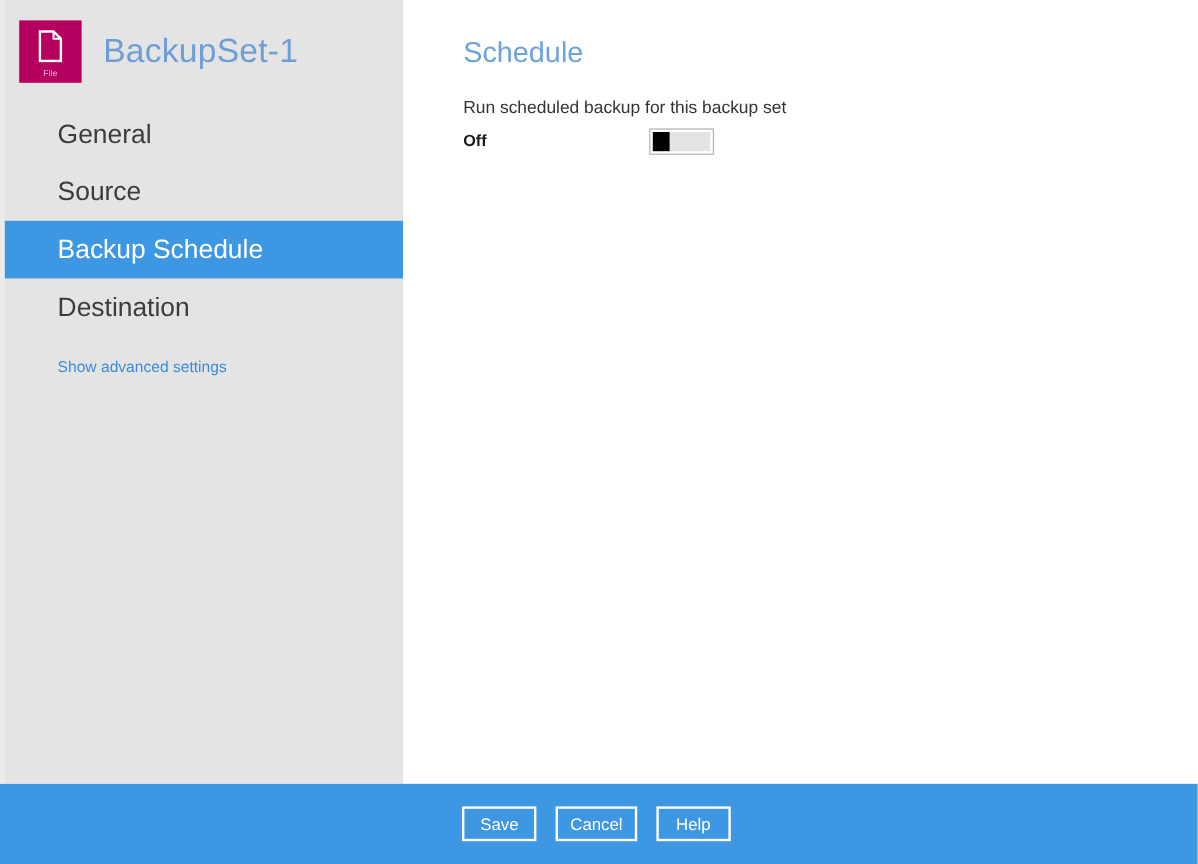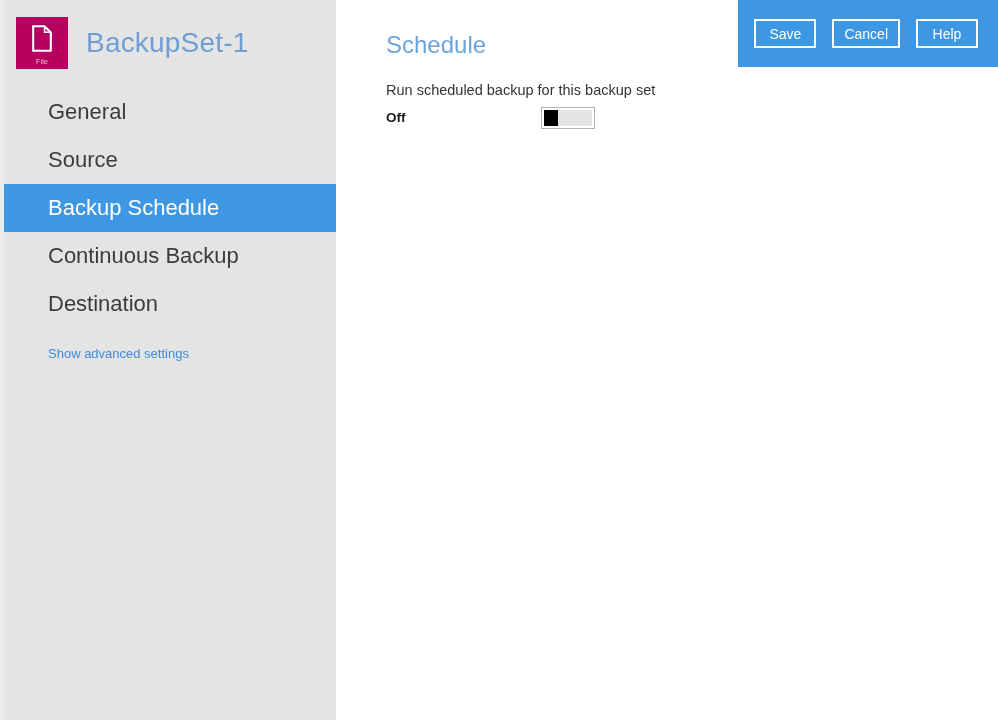--- a/index.html
+++ b/index.html
@@ -13,21 +13,21 @@
     font-family: "Liberation Sans", "DejaVu Sans", sans-serif;
     overflow: hidden;
     position: relative;
   }
 
   
   #app {
     position: absolute;
     inset: 0;
     display: flex;
-    flex-direction: row;
+    flex-direction: column;
   }
 
   #body-row {
     flex: 1 1 auto;
     display: flex;
     flex-direction: row;
     min-height: 0;
   }
 
   
@@ -181,21 +181,21 @@
     background: #000000;
   }
 
   
   #footer {
     flex: 0 0 67px;
     height: 67px;
     background: #3d97e3;
     display: flex;
     align-items: center;
-    justify-content: flex-end;
+    justify-content: center;
     padding-right: 20px;
     box-sizing: border-box;
   }
   .footer-button {
     min-width: 62px;
     height: 29px;
     border: 2px solid #ffffff;
     background: transparent;
     color: #ffffff;
     font-size: 14px;
@@ -234,23 +234,20 @@
         <div class="nav-item">
           <span>General</span>
         </div>
         <div class="nav-item">
           <span>Source</span>
         </div>
         <div class="nav-item selected">
           <span>Backup Schedule</span>
         </div>
         <div class="nav-item">
-          <span>Continuous Backup</span>
-        </div>
-        <div class="nav-item">
           <span>Destination</span>
         </div>
         <div id="advanced-link">Show advanced settings</div>
       </div>
     </div>
 
     <div id="content">
       <h1 id="content-title">Schedule</h1>
 
       <p id="schedule-desc">Run scheduled backup for this backup set</p>

